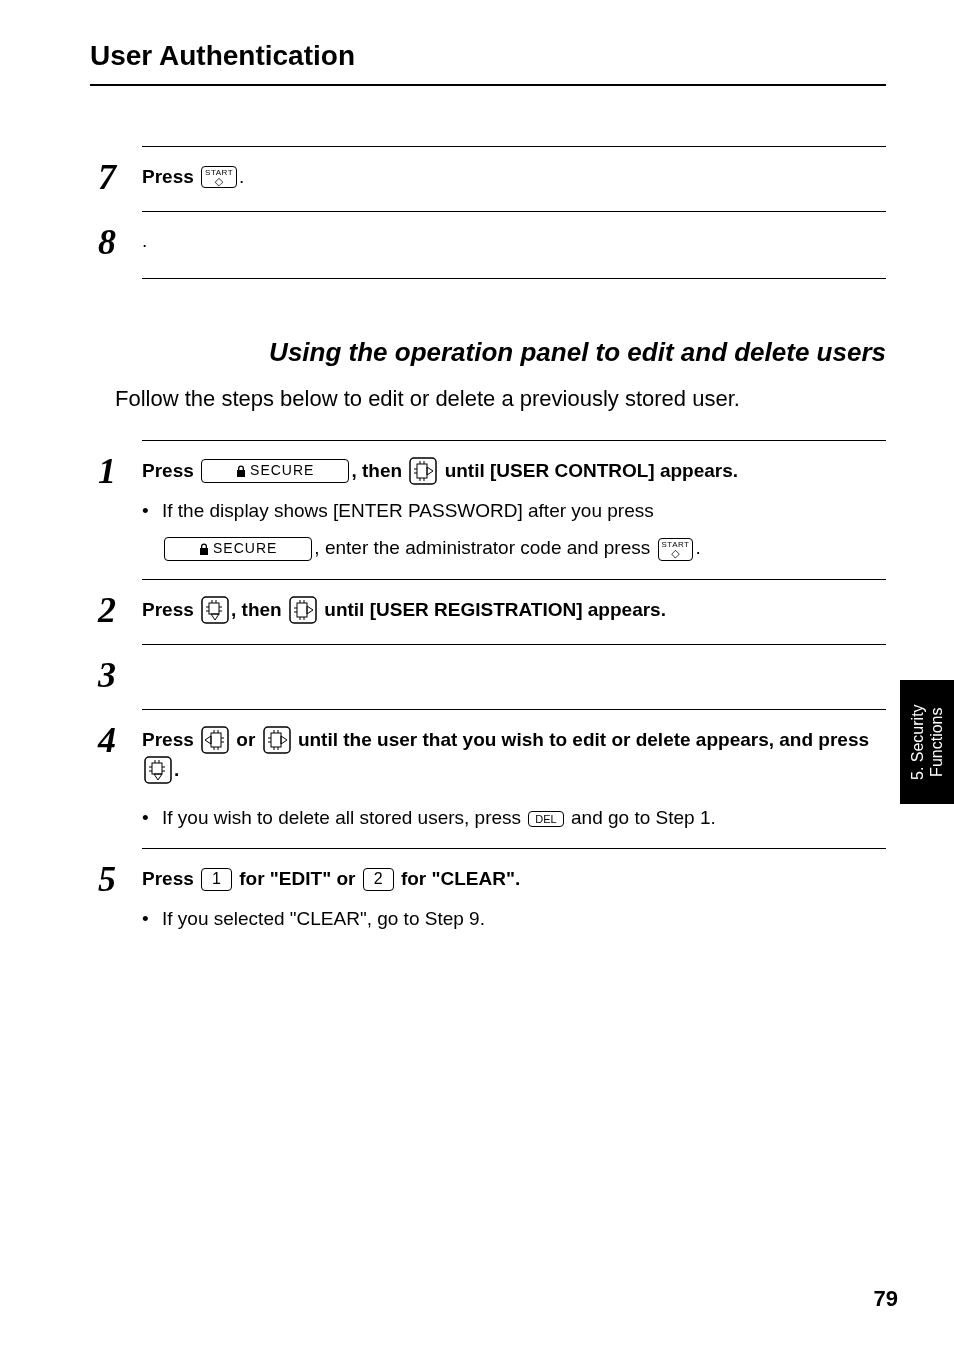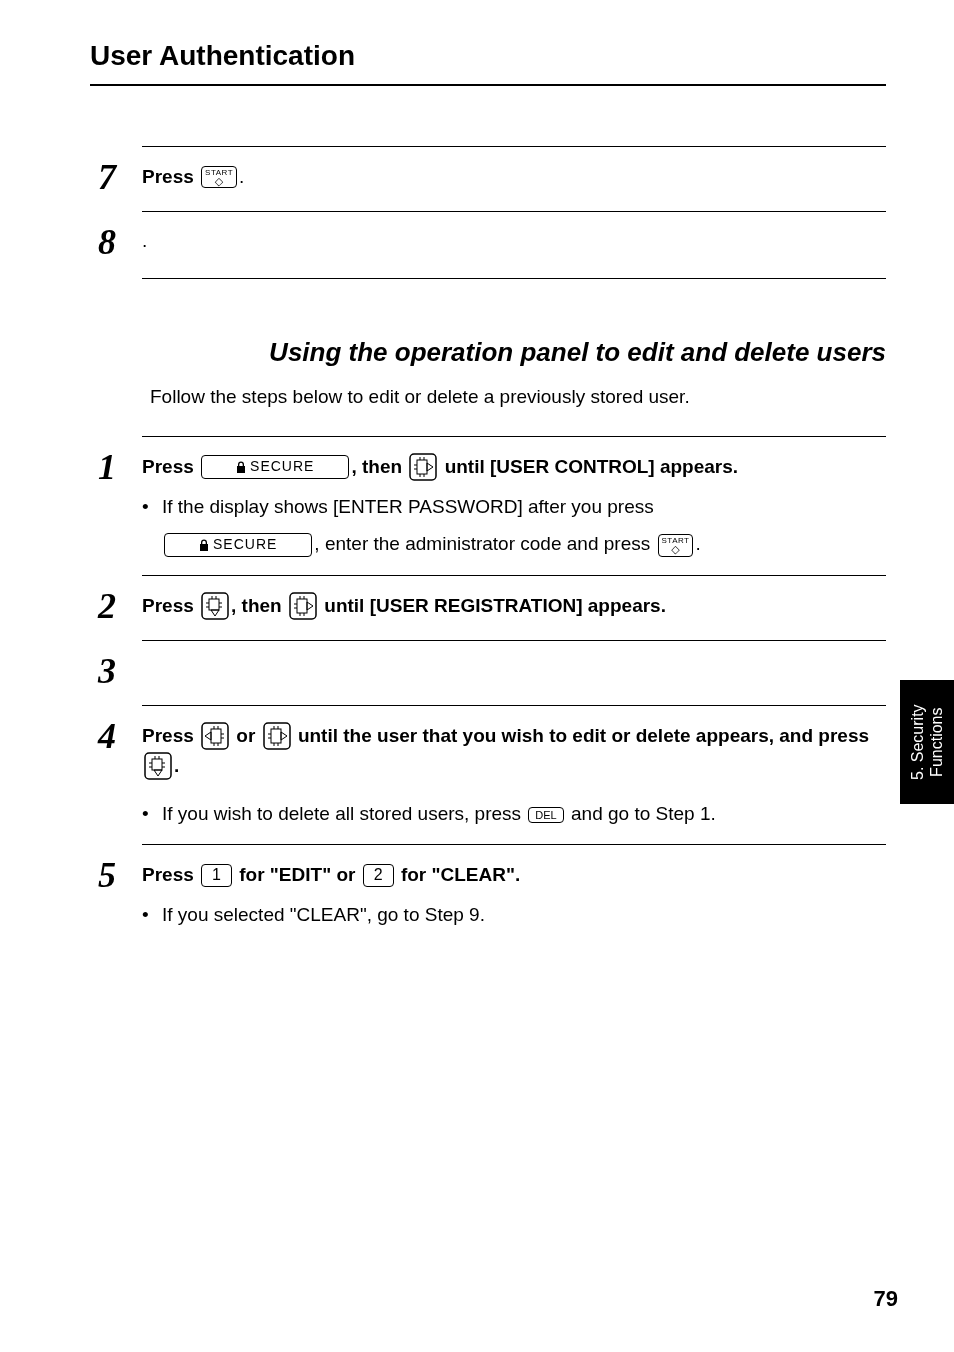--- a/index.html
+++ b/index.html
@@ -18,21 +18,21 @@
   .sep-full-bottom { border: none; border-top: 1.5px solid #000; margin-left: 44px; margin-top: 2px; }
   .key { display: inline-block; border: 1.5px solid #000; border-radius: 4px; padding: 1px 7px 2px 7px; font-size: 14px; font-weight: normal; vertical-align: middle; line-height: 1.1; min-width: 28px; text-align: center; margin: 0 2px; }
   .key-wide { padding: 3px 22px; letter-spacing: 1px; }
   .key-xwide { padding: 3px 34px; letter-spacing: 1px; }
   .key-start { font-size: 9px; line-height: 1; padding: 2px 3px 1px 3px; display: inline-flex; flex-direction: column; align-items: center; vertical-align: middle; }
   .key-start .start-label { font-size: 8px; letter-spacing: 0.5px; }
   .key-start .diamond { font-size: 11px; line-height: 0.9; }
   .key-num { padding: 1px 10px 2px 10px; font-size: 16px; }
   .key-del { font-size: 11px; padding: 1px 6px; }
   .subheading { font-size: 26px; font-weight: bold; font-style: italic; margin-top: 58px; margin-bottom: 18px; text-align: right; }
-  .intro { font-size: 19px; margin-left: 60px; margin-bottom: 28px; }
+  .intro { font-size: 22px; margin-left: 25px; margin-bottom: 28px; }
   .bullet-line { display: flex; margin-top: 10px; font-size: 19px; font-weight: normal; }
   .bullet-dot { width: 20px; flex-shrink: 0; }
   .bullet-text { flex: 1; line-height: 1.55; }
   .indent-line { margin-top: 8px; margin-left: 20px; font-size: 19px; font-weight: normal; }
   .secure-key { display:inline-flex; align-items:center; justify-content:center; gap:4px; }
   .lock-svg { width: 10px; height: 12px; }
   svg.arrow-key { display: inline-block; vertical-align: middle; margin: 0 2px; }
   .side-tab { position: absolute; right: 0; top: 680px; width: 54px; height: 124px; background: #000; color: #fff; display: flex; align-items: center; justify-content: center; }
   .side-tab-text { transform: rotate(-90deg); white-space: nowrap; font-size: 16px; text-align: center; line-height: 1.2; }
   .page-num { position: absolute; bottom: 40px; right: 56px; font-size: 22px; font-weight: bold; }

